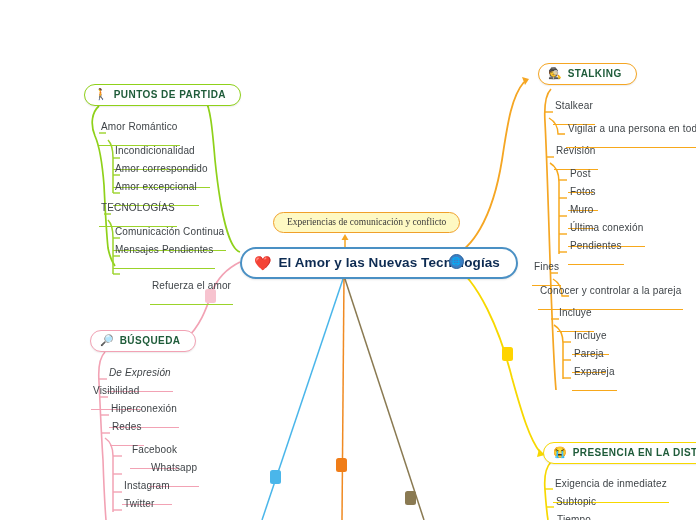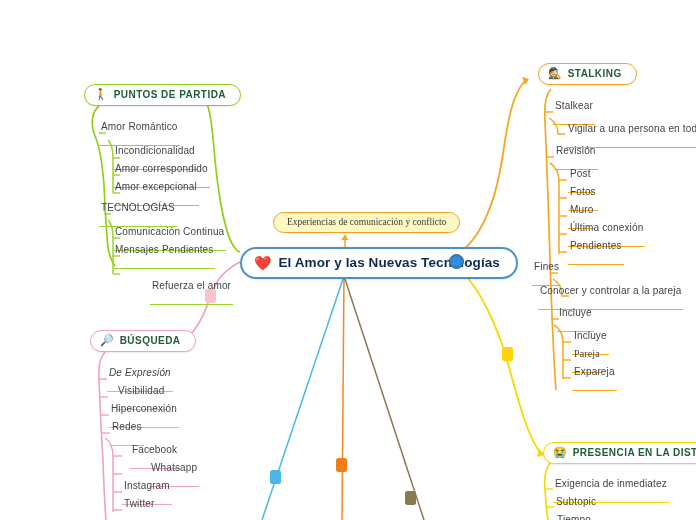--- a/index.html
+++ b/index.html
@@ -217,21 +217,21 @@
   </div>
 
   <div class="pill pink" style="left:90px;top:330px;">
     <span class="p-emoji">🔎</span>
     <span class="p-label">BÚSQUEDA</span>
   </div>
 
   <div class="topic pink" style="left:107px;top:367px;font-style:italic;">
     <span class="t-text">De Expresión</span>
   </div>
-  <div class="topic pink" style="left:116px;top:385px;">
+  <div class="topic pink" style="left:91px;top:385px;">
     <span class="t-text">Visibilidad</span>
   </div>
   <div class="topic pink" style="left:109px;top:403px;">
     <span class="t-text">Hiperconexión</span>
   </div>
   <div class="topic pink" style="left:110px;top:421px;">
     <span class="t-text">Redes</span>
   </div>
   <div class="topic pink" style="left:130px;top:444px;">
     <span class="t-text">Facebook</span>
@@ -280,21 +280,21 @@
   </div>
   <div class="topic orange" style="left:538px;top:285px;">
     <span class="t-text">Conocer y controlar a la pareja</span>
   </div>
   <div class="topic orange" style="left:557px;top:307px;">
     <span class="t-text">Incluye</span>
   </div>
   <div class="topic orange" style="left:572px;top:330px;">
     <span class="t-text">Incluye</span>
   </div>
-  <div class="topic orange" style="left:572px;top:348px;font-family:Liberation Serif, serif;">
+  <div class="topic orange" style="left:572px;top:348px;">
     <span class="t-text">Pareja</span>
   </div>
   <div class="topic orange" style="left:572px;top:366px;">
     <span class="t-text">Expareja</span>
   </div>
 
   <div class="pill yellow" style="left:543px;top:442px;">
     <span class="p-emoji">😭</span>
     <span class="p-label">PRESENCIA EN LA DISTANCIA</span>
   </div>

